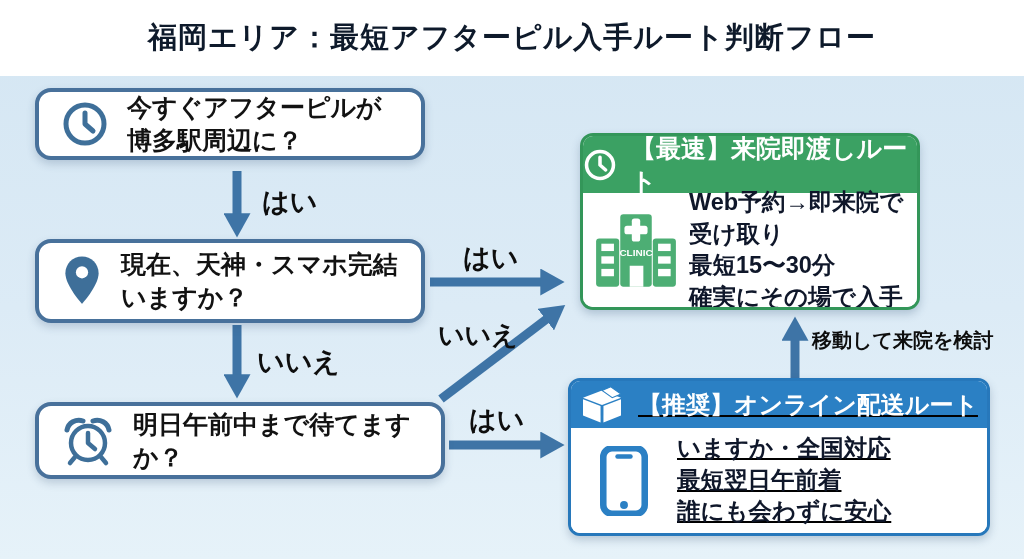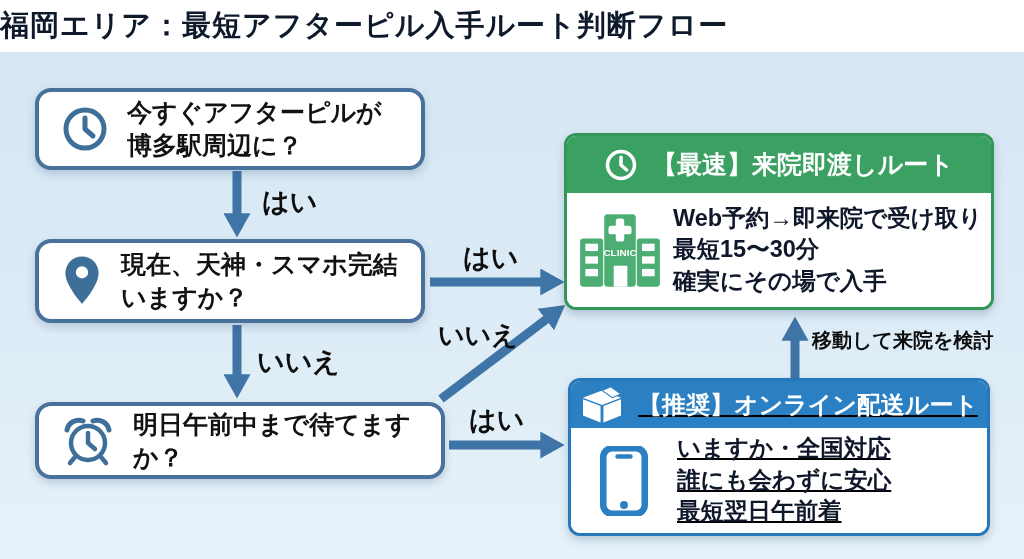--- a/index.html
+++ b/index.html
@@ -5,22 +5,22 @@
   html,body{margin:0;padding:0;}
   body{
     font-family:"Liberation Sans","DejaVu Sans",sans-serif;
     width:1024px;height:559px;overflow:hidden;
   }
   .canvas{
     position:relative;width:1024px;height:559px;
     background:linear-gradient(180deg,#D4E6F3 0%,#DCEBF6 55%,#E6F2F9 100%);
   }
   .title-bar{
-    position:absolute;left:0;top:0;width:1024px;height:52px;
-    background:#FFFFFF;display:flex;align-items:center;
+    position:absolute;left:0;top:0;width:1024px;height:76px;
+    background:#FFFFFF;display:flex;align-items:center;justify-content:center;
   }
   .title-bar h1{
     margin:0;font-size:29px;font-weight:bold;color:#0E1A2B;letter-spacing:1px;
   }
   .arrow-layer{position:absolute;left:0;top:0;pointer-events:none;}
   .qbox{
     position:absolute;background:#FFFFFF;
     border:4px solid #48719B;border-radius:16px;
     box-shadow:0 4px 8px rgba(45,75,110,0.22);
     display:flex;align-items:center;box-sizing:border-box;
@@ -67,21 +67,21 @@
     <g stroke="#3E74A6" stroke-width="9" fill="none">
       <line x1="237" y1="171" x2="237" y2="216" marker-end="url(#ah)"></line>
       <line x1="430" y1="282" x2="543" y2="282" marker-end="url(#ah)"></line>
       <line x1="237" y1="325" x2="237" y2="377" marker-end="url(#ah)"></line>
       <line x1="441" y1="399" x2="548" y2="318" marker-end="url(#ah)"></line>
       <line x1="449" y1="445" x2="543" y2="445" marker-end="url(#ah)"></line>
       <line x1="795" y1="379" x2="795" y2="338" marker-end="url(#ah)"></line>
     </g>
   </svg>
 
-  <div class="qbox" style="left:35px;top:88px;width:390px;height:82px;">
+  <div class="qbox" style="left:35px;top:88px;width:390px;height:72px;">
     <span class="qicon">
       <svg width="48" height="48" viewBox="0 0 48 48">
         <circle cx="24" cy="24" r="19" fill="none" stroke="#3E6F99" stroke-width="5"></circle>
         <path d="M24 13 V24 L32 31" fill="none" stroke="#3E6F99" stroke-width="5" stroke-linecap="round" stroke-linejoin="round"></path>
       </svg>
     </span>
     <div class="qtext">
       <div>今すぐアフターピルが</div>
       <div>博多駅周辺に？</div>
     </div>
@@ -109,21 +109,21 @@
         <path d="M27 19 V29 L34 35" fill="none" stroke="#3E6F99" stroke-width="4.5" stroke-linecap="round" stroke-linejoin="round"></path>
         <line x1="14" y1="43" x2="9" y2="49" stroke="#3E6F99" stroke-width="4.5" stroke-linecap="round"></line>
         <line x1="40" y1="43" x2="45" y2="49" stroke="#3E6F99" stroke-width="4.5" stroke-linecap="round"></line>
       </svg>
     </span>
     <div class="qtext">
       <div>明日午前中まで待てますか？</div>
     </div>
   </div>
 
-  <div class="route-card green" style="left:564px;top:133px;width:430px;height:177px;">
+  <div class="route-card green" style="left:580px;top:133px;width:340px;height:177px;border-radius:13px;">
     <div class="route-header green-bg">
       <span style="display:flex;">
         <svg width="34" height="34" viewBox="0 0 48 48">
           <circle cx="24" cy="24" r="19" fill="none" stroke="#FFFFFF" stroke-width="5"></circle>
           <path d="M24 13 V24 L32 31" fill="none" stroke="#FFFFFF" stroke-width="5" stroke-linecap="round" stroke-linejoin="round"></path>
         </svg>
       </span>
       <span>【最速】来院即渡しルート</span>
     </div>
     <div class="route-body" style="height:114px;">
@@ -167,22 +167,22 @@
     <div class="route-body" style="height:105px;">
       <span class="ricon">
         <svg width="48" height="70" viewBox="0 0 44 64">
           <rect x="3" y="2" width="38" height="60" rx="8" fill="#FFFFFF" stroke="#2B80C4" stroke-width="6"></rect>
           <rect x="14" y="7.5" width="16" height="4" rx="2" fill="#2B80C4"></rect>
           <circle cx="22" cy="54" r="3.6" fill="#2B80C4"></circle>
         </svg>
       </span>
       <div class="route-lines">
         <div>いますか・全国対応</div>
+        <div>最短翌日午前着</div>
         <div>誰にも会わずに安心</div>
-        <div>最短翌日午前着</div>
       </div>
     </div>
   </div>
 
   <span class="edge-label" style="left:262px;top:184px;">はい</span>
   <span class="edge-label" style="left:463px;top:240px;">はい</span>
   <span class="edge-label" style="left:257px;top:344px;">いいえ</span>
   <span class="edge-label" style="left:438px;top:318px;font-size:26px;">いいえ</span>
   <span class="edge-label" style="left:469px;top:402px;">はい</span>
   <span class="edge-label small" style="left:812px;top:327px;">移動して来院を検討</span>

